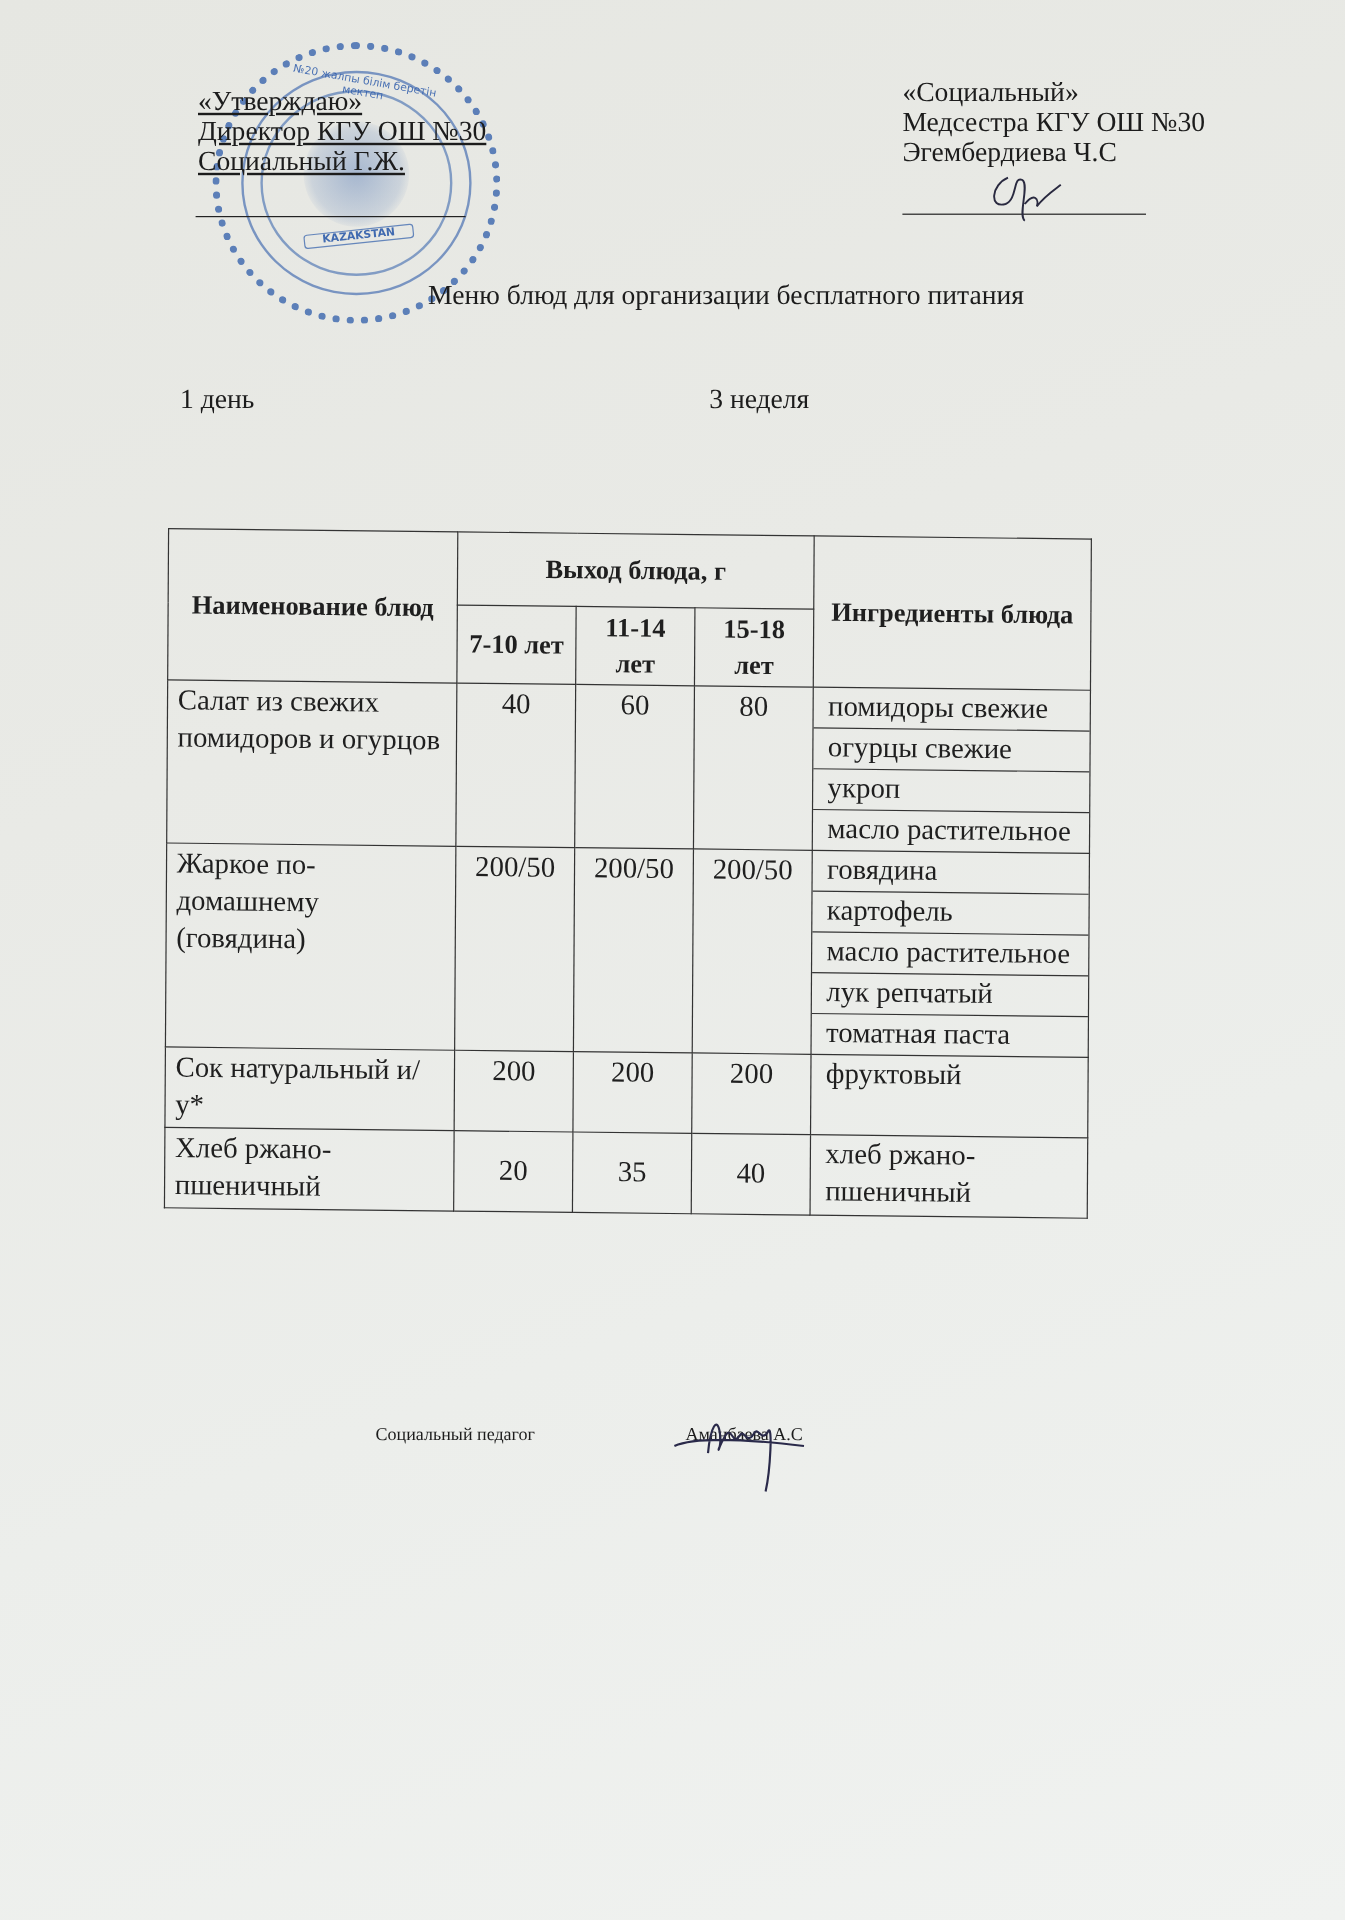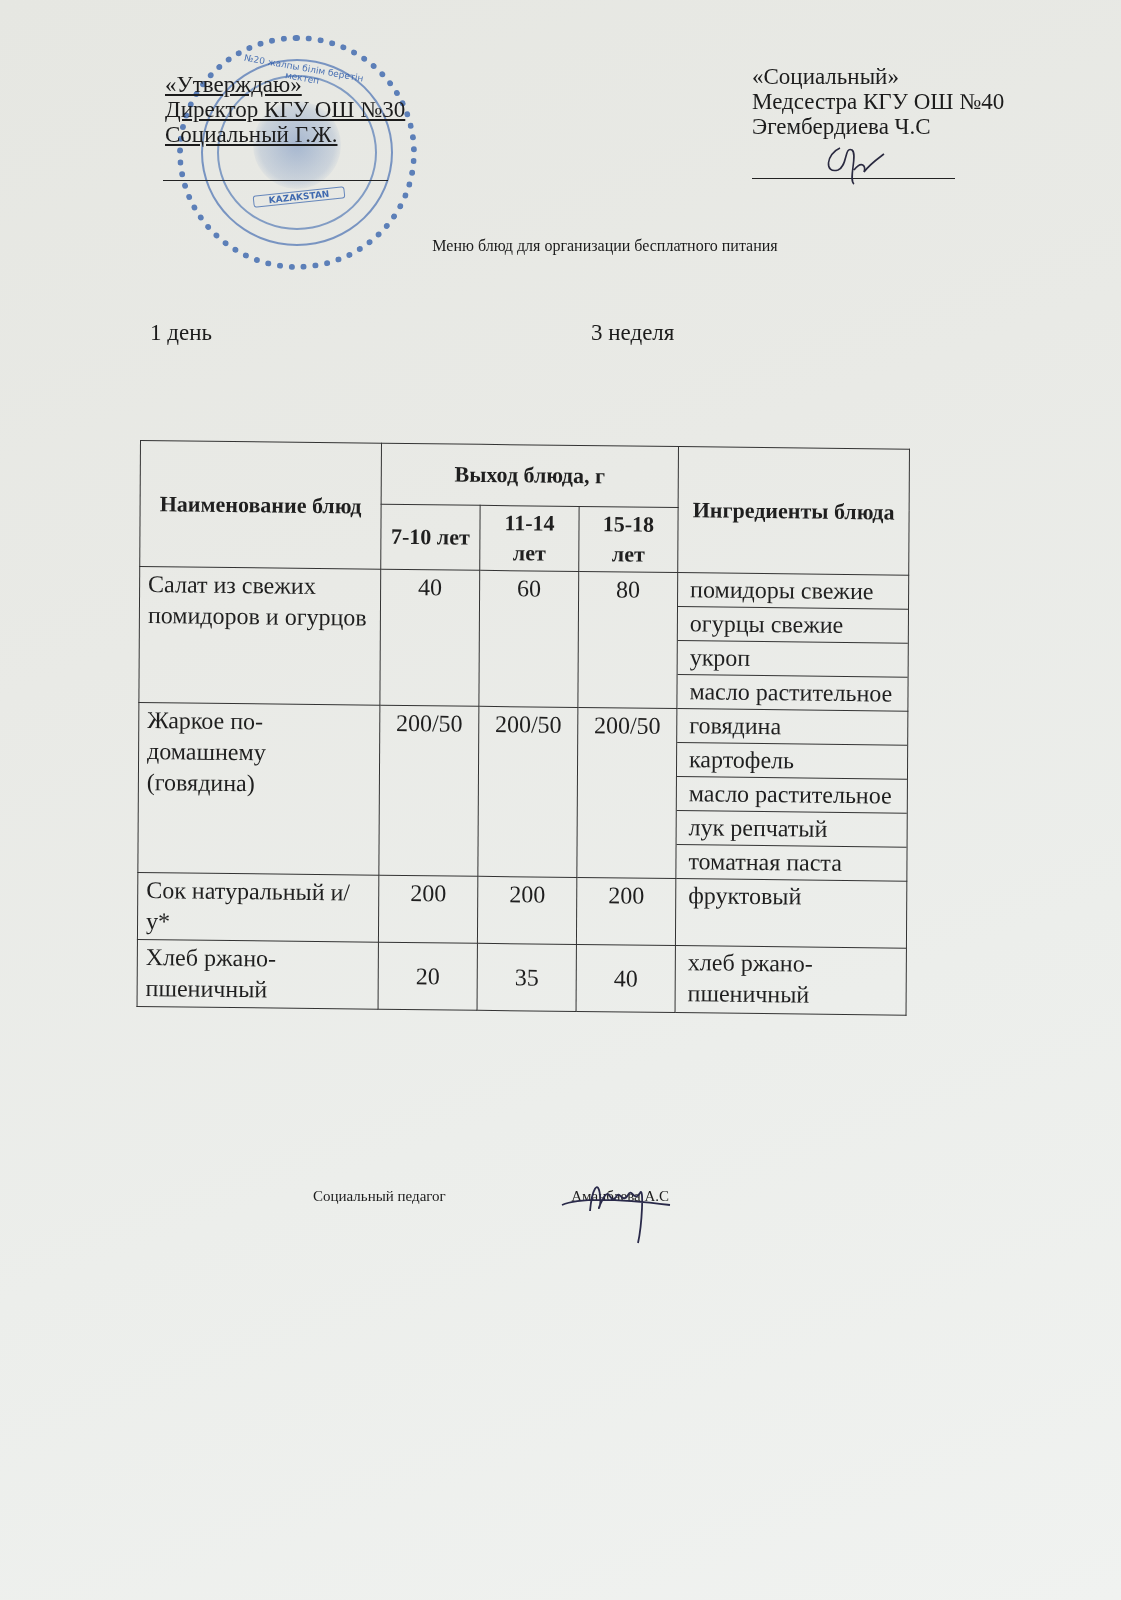--- a/index.html
+++ b/index.html
@@ -36,21 +36,21 @@
     color: rgba(46,92,170,0.9); text-align: center;
     border: 1.5px solid rgba(46,92,170,0.7); border-radius: 3px;
     transform: rotate(-6deg);
   }
   .stamp-text {
     position: absolute; left: 55px; top: 22px; width: 130px;
     font-family: "DejaVu Sans", sans-serif; font-size: 9px; color: rgba(46,92,170,0.85);
     text-align: center; transform: rotate(10deg);
   }
   .sig-line { position: absolute; height: 0; border-top: 1.5px solid #222; }
-  .title { font-size: 16px; line-height: 27px; text-align: center; }
+  .title { font-size: 23px; line-height: 27px; text-align: center; }
   table.menu {
     position: absolute; left: 140px; top: 440px;
     border-collapse: collapse;
     font-family: "Liberation Serif", serif;
     transform: skewY(0.3deg) rotate(0.35deg);
     transform-origin: top left;
   }
   table.menu td, table.menu th {
     border: 1.5px solid #333;
     vertical-align: top;
@@ -81,21 +81,21 @@
 
 <div class="abs" style="left:165px; top:72px;text-decoration:underline;">
   <div class="hdr-line">«Утверждаю»</div>
   <div class="hdr-line">Директор КГУ ОШ №30</div>
   <div class="hdr-line">Социальный Г.Ж.</div>
 </div>
 <div class="sig-line" style="left:163px; top:180px; width:225px;"></div>
 
 <div class="abs" style="left:752px; top:64px;">
   <div class="hdr-line">«Социальный»</div>
-  <div class="hdr-line">Медсестра КГУ ОШ №40</div>
+  <div class="hdr-line">Медсестра КГУ ОШ №30</div>
   <div class="hdr-line">Эгембердиева Ч.С</div>
 </div>
 <div class="sig-line" style="left:752px; top:178px; width:203px;"></div>
 <svg class="signature" style="left:818px; top:140px;" width="70" height="48">
   <path d="M22 8 C8 14, 6 34, 20 30 C30 26, 26 6, 34 10 C40 14, 30 40, 36 44 M36 30 C44 20, 48 26, 46 32 C52 24, 58 20, 66 14" stroke="#2a2a40" stroke-width="1.6" fill="none"></path>
 </svg>
 
 <div class="abs title" style="left:300px; top:232px; width:610px;">
   <div>Меню блюд для организации бесплатного питания</div>
 </div>

